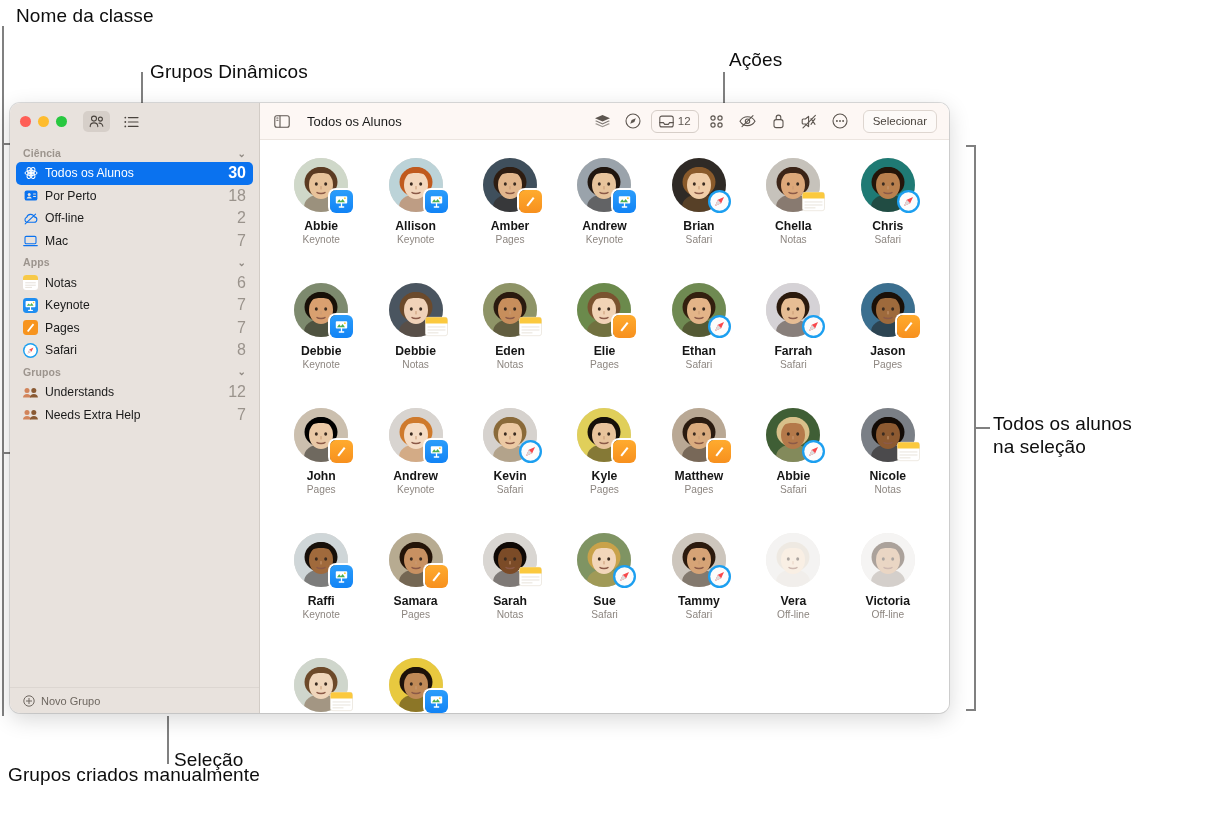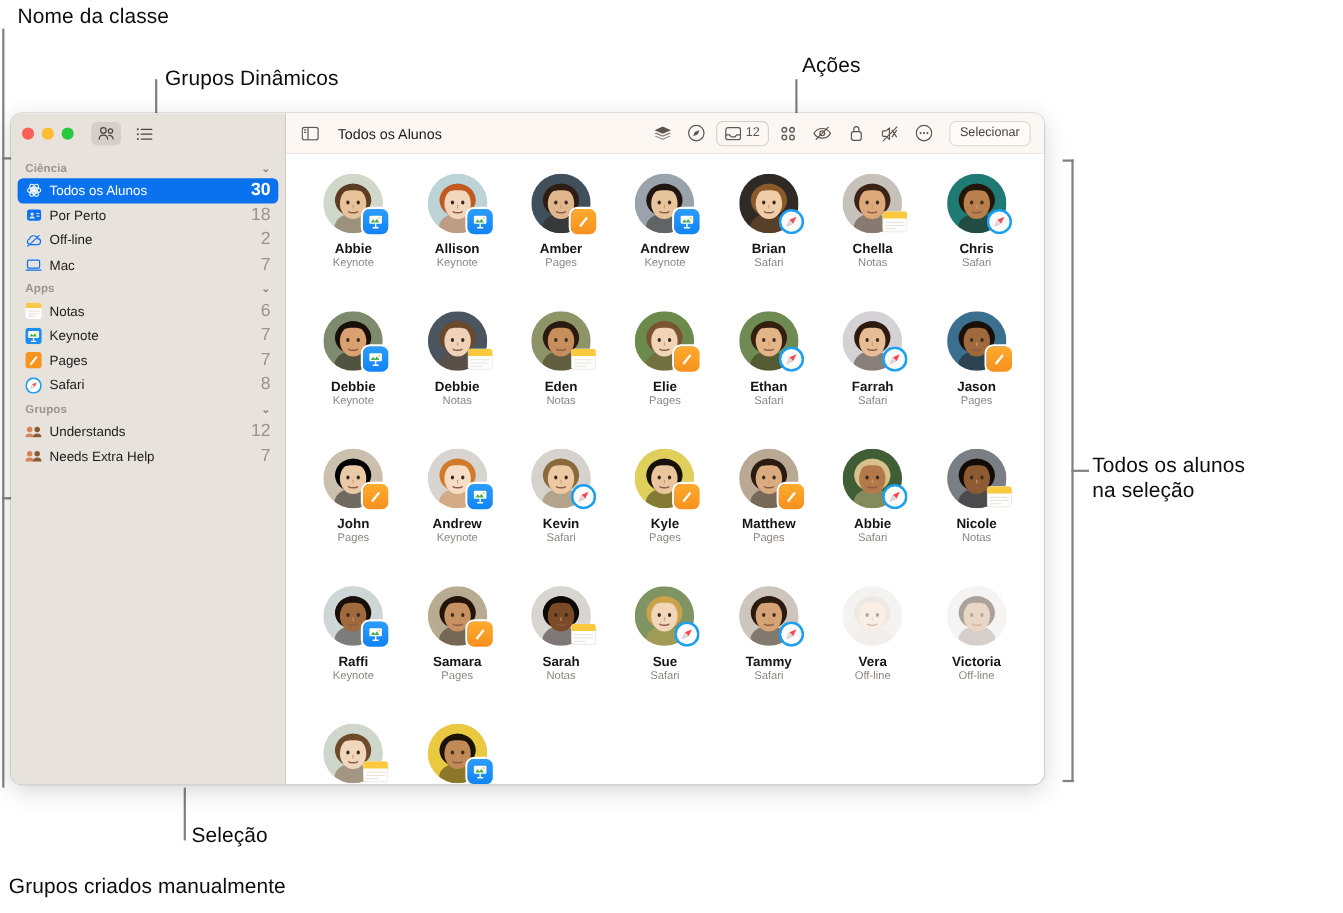--- a/index.html
+++ b/index.html
@@ -170,21 +170,21 @@
   <div class="callout" style="left:993px; top:412px;">Todos os alunos
 na seleção</div>
   <div class="rule v" style="left:974px; top:145px; height:566px;"></div>
   <div class="rule h" style="left:966px; top:145px; width:10px;"></div>
   <div class="rule h" style="left:966px; top:709px; width:10px;"></div>
   <div class="rule h" style="left:974px; top:427px; width:16px;"></div>
 
   <div class="callout" style="left:174px; top:748px;">Seleção</div>
   <div class="rule v" style="left:167px; top:716px; height:48px;"></div>
 
-  <div class="callout" style="left:8px; top:795px;">Grupos criados manualmente</div>
+  <div class="callout" style="left:8px; top:763px;">Grupos criados manualmente</div>
 
   <div id="window">
 
     <div id="sidebar">
       <div class="sb-titlebar">
         <div class="traffic">
           <span class="tl r"></span>
           <span class="tl y"></span>
           <span class="tl g"></span>
         </div>
@@ -331,20 +331,27 @@
                 <circle cx="10.8" cy="3.4" r="2.5" fill="#8a5a33"></circle>
                 <path d="M0 10.6c0-2.2 1.8-3.6 4-3.6s4 1.4 4 3.6z" fill="#d2845a"></path>
                 <path d="M6.9 10.6c0-2.2 1.8-3.6 4-3.6s4 1.4 4 3.6z" fill="#8a5a33"></path>
               </svg>
             </span>
        <span class="lbl">Needs Extra Help</span>
        <span class="cnt">7</span>
           </div>
         </div>
 
+      <div class="sb-foot">
+        <svg width="12" height="12" viewBox="0 0 12 12" fill="none" stroke="#6e6760" stroke-width="1">
+          <circle cx="6" cy="6" r="5.2"></circle>
+            <path d="M6 3.4v5.2M3.4 6h5.2" stroke-linecap="round"></path>
+        </svg>
+        <span>Novo Grupo</span>
+      </div>
     </div>
 
     <div id="main">
       <div class="toolbar">
         <div style="display:flex;">
           <svg width="16" height="13" viewBox="0 0 16 13" fill="none" stroke="#5d5650" stroke-width="1.1">
             <rect x=".8" y=".8" width="14.4" height="11.4" rx="2"></rect>
               <path d="M6 .8v11.4"></path>
             <rect x="2.3" y="2.6" width="2.2" height="1" fill="#5d5650" stroke="none" rx=".4"></rect>
             <rect x="2.3" y="4.8" width="2.2" height="1" fill="#5d5650" stroke="none" rx=".4"></rect>

